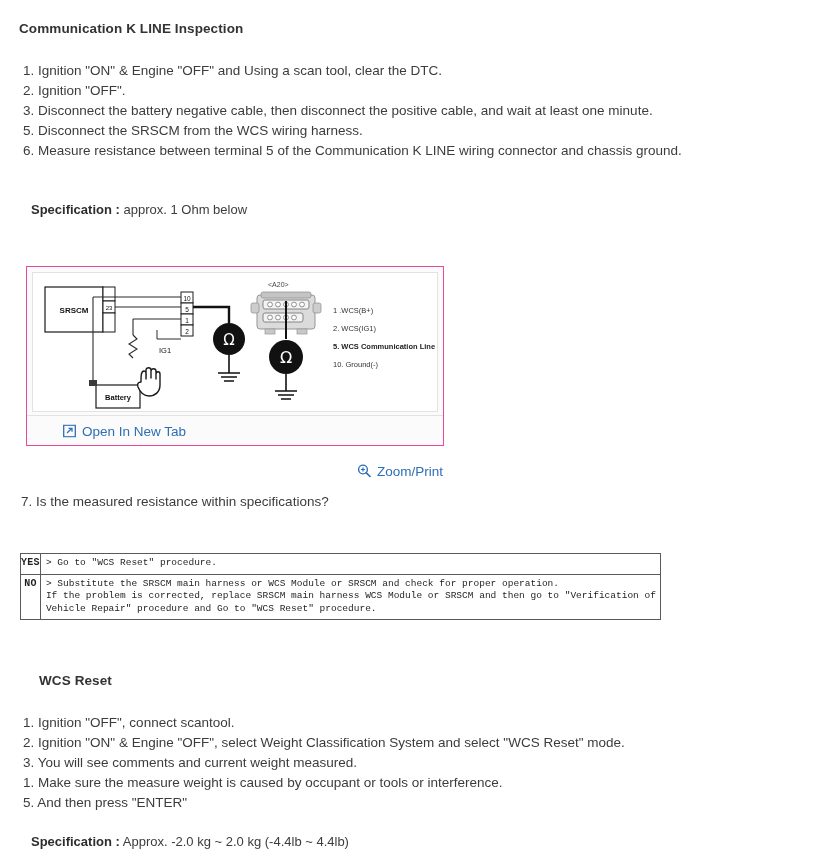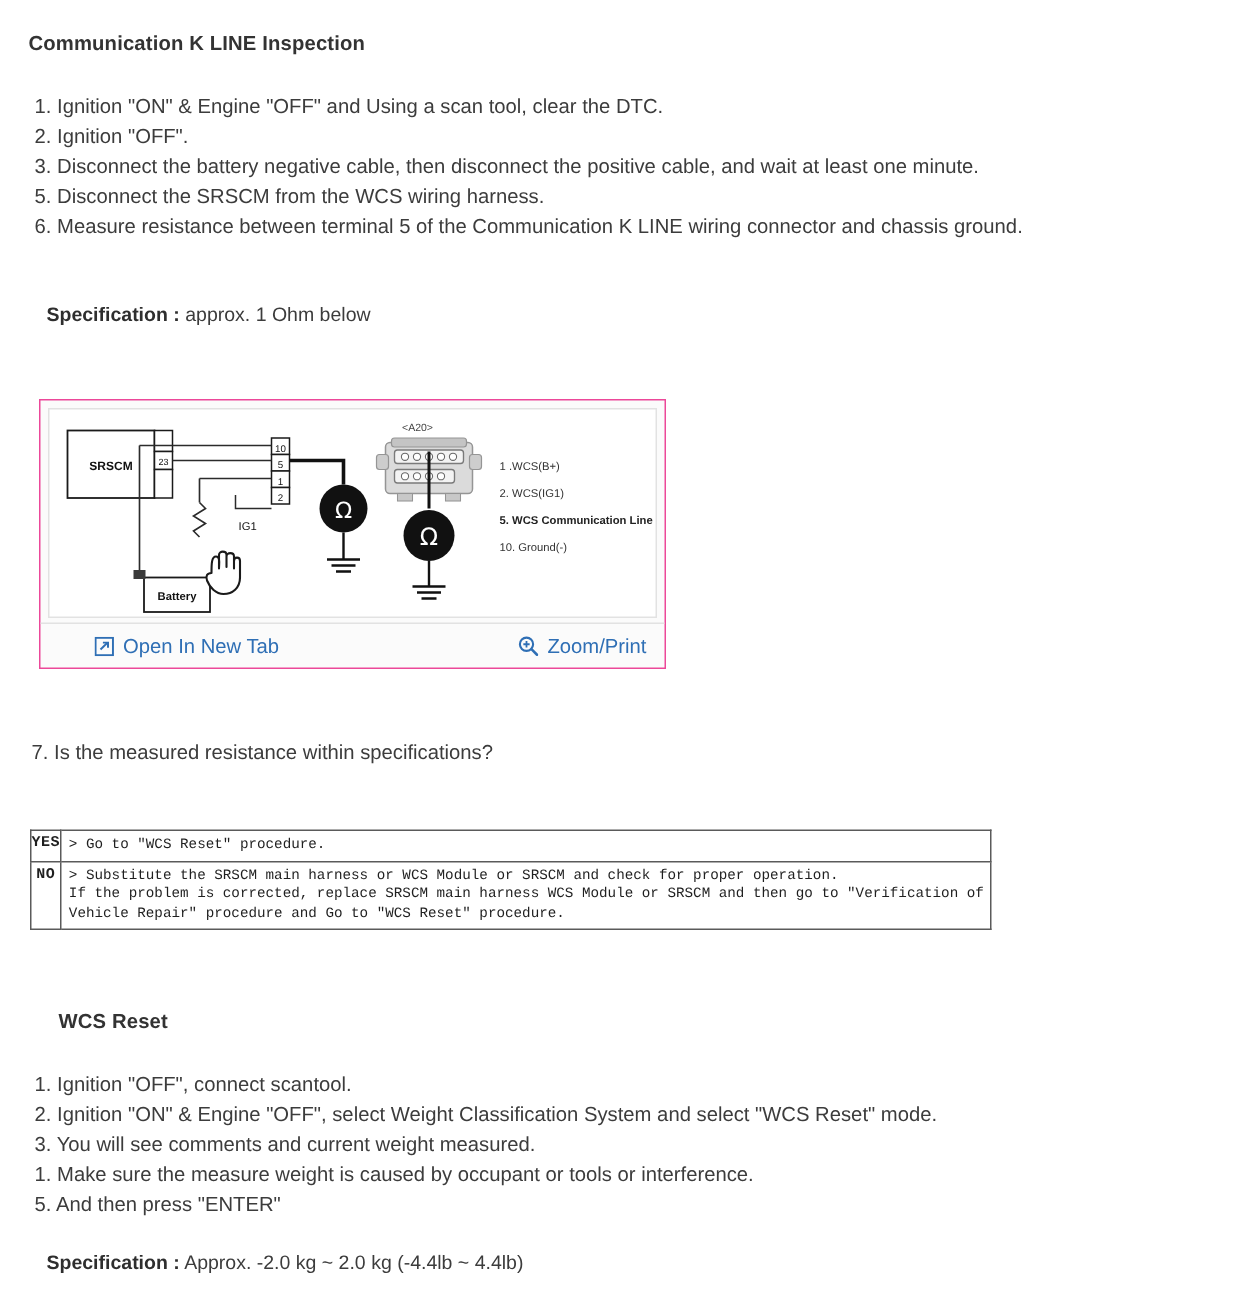--- a/index.html
+++ b/index.html
@@ -49,21 +49,21 @@
   .figure-bar{
     position:absolute;left:0;bottom:0;width:100%;height:30px;
     border-top:1px solid #e2e2e2;box-sizing:border-box;
   }
   .fig-link{
     position:absolute;top:50%;transform:translateY(-50%);
     color:#2f6fb5;font-size:13.5px;display:flex;align-items:center;gap:6px;
     cursor:pointer;
   }
   #link-open{left:12px;margin-left:24px;}
-  #link-zoom{right:12px;}
+  #link-zoom{right:0;margin-top:40px;}
   .fig-link .ico{display:inline-flex;align-items:center;}
 
   
   svg.diagram{display:block;}
 
   
   .dtable{
     position:absolute;left:20px;top:553px;width:567px;
     border-collapse:collapse;background:#fff;
     font-size:9.5px;color:#1f1f1f;

